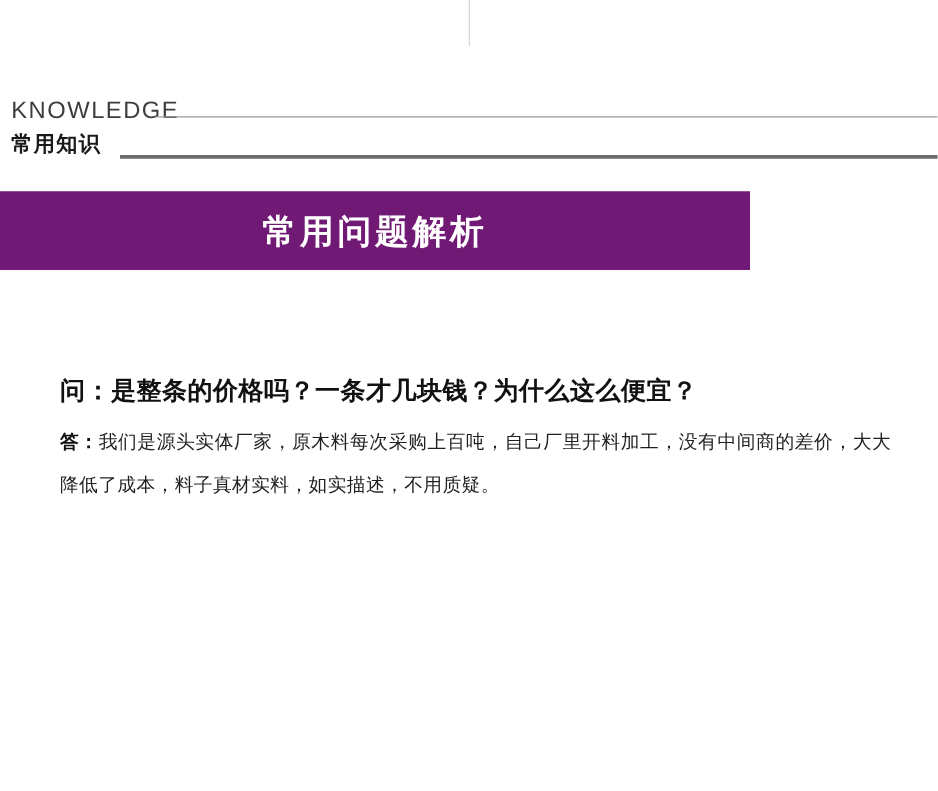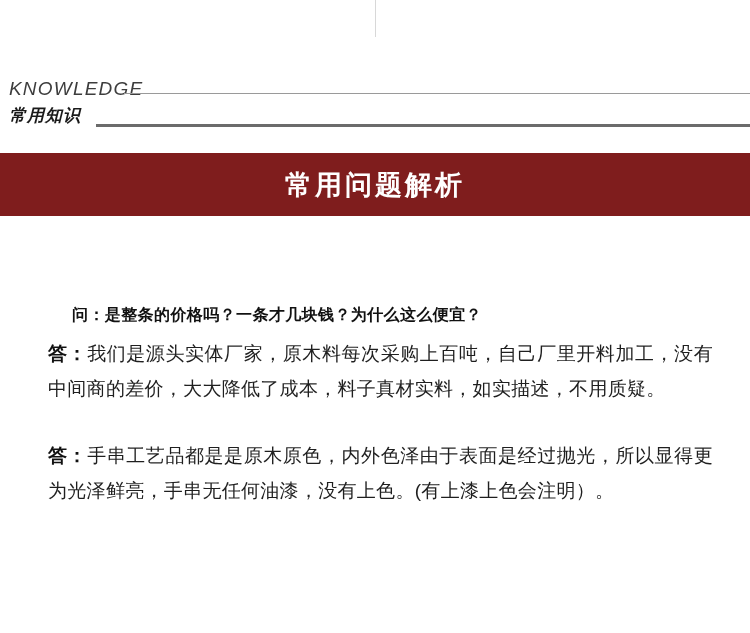--- a/index.html
+++ b/index.html
@@ -38,21 +38,20 @@
     background: #d8d8d8;
   }
 
   
   .knowledge-block {
     position: absolute;
     left: 0;
     top: 78px;
     width: 750px;
     height: 62px;
-    font-style: italic;
   }
   .knowledge-en {
     position: absolute;
     left: 9px;
     top: 0px;
     font-size: 19px;
     letter-spacing: 1.2px;
     color: #3d3d3d;
     font-family: "Liberation Sans", sans-serif;
     font-weight: 400;
@@ -85,23 +84,23 @@
     width: 654px;
     height: 3px;
     background: #6b6b6b;
   }
 
   
   .banner {
     position: absolute;
     left: 0;
     top: 153px;
-    width: 750px;
+    width: 600px;
     height: 63px;
-    background: #7f1d1d;
+    background: #701a75;
     display: flex;
     align-items: center;
     justify-content: center;
   }
   .banner-title {
     color: #ffffff;
     font-size: 27px;
     font-weight: bold;
     letter-spacing: 3px;
     font-family: "Liberation Sans", sans-serif;
@@ -112,31 +111,30 @@
     position: absolute;
     left: 0;
     top: 300px;
     width: 750px;
   }
   .qa-item {
     margin-bottom: 26px;
   }
   .qa-q {
     padding: 0 42px 0 48px;
-    font-size: 16px;
+    font-size: 20px;
     font-weight: bold;
     color: #111111;
     line-height: 30px;
     letter-spacing: 0.4px;
-    font-family: Liberation Sans, sans-serif;
-    margin-left: 24px;
+    font-family: Liberation Mono, monospace;
   }
   .qa-a {
     padding: 6px 37px 0 48px;
-    font-size: 19px;
+    font-size: 15px;
     color: #1f1f1f;
     line-height: 35px;
     letter-spacing: 0.3px;
     text-align: justify;
     font-family: "Liberation Sans", sans-serif;
   }
   .qa-a .a-label {
     font-weight: bold;
     color: #111111;
   }
@@ -162,18 +160,17 @@
   </div>
 
   <div class="qa-list">
 
     <div class="qa-item">
       <div class="qa-q">问：是整条的价格吗？一条才几块钱？为什么这么便宜？</div>
       <div class="qa-a"><span class="a-label">答：</span><span>我们是源头实体厂家，原木料每次采购上百吨，自己厂里开料加工，没有中间商的差价，大大降低了成本，料子真材实料，如实描述，不用质疑。</span></div>
     </div>
 
     <div class="qa-item">
-      <div class="qa-a"><span class="a-label">答：</span><span>手串工艺品都是是原木原色，内外色泽由于表面是经过抛光，所以显得更为光泽鲜亮，手串无任何油漆，没有上色。(有上漆上色会注明）。</span></div>
     </div>
 
   </div>
 
 </div>
 
 </body></html>

